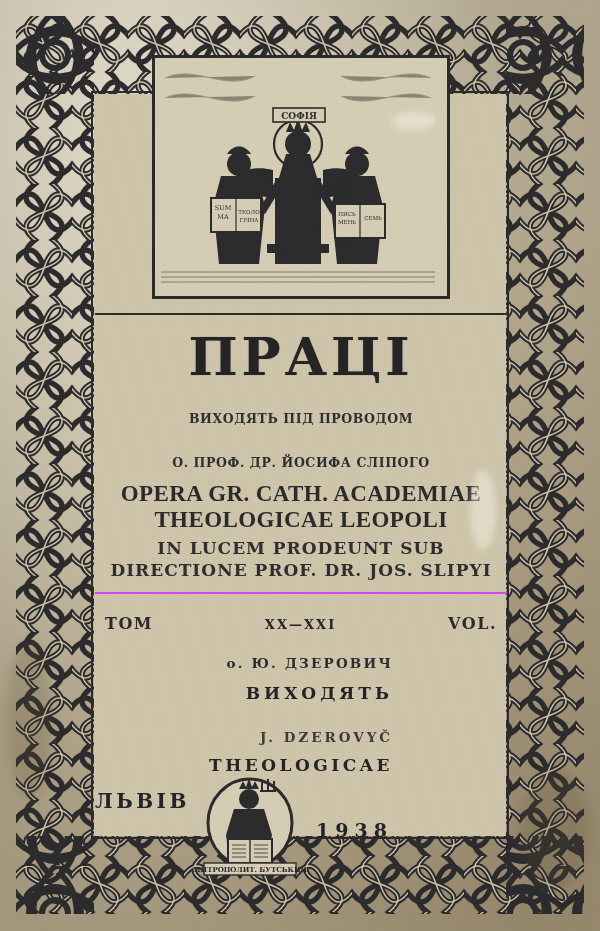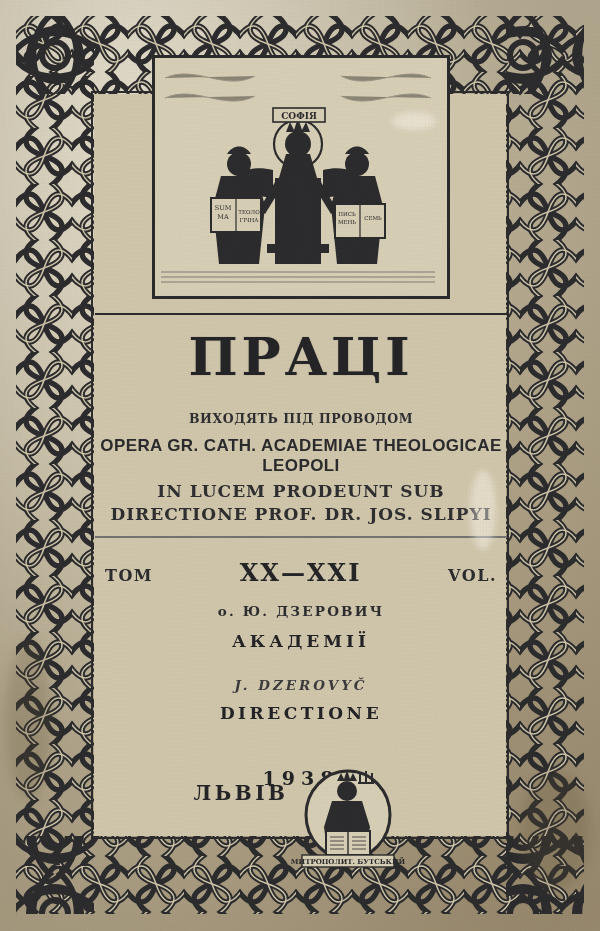--- a/index.html
+++ b/index.html
@@ -63,21 +63,21 @@
     background: #d5ccb4;
     overflow: hidden;
   }
   
   #title-block {
     position: relative;
     width: 412px;
     margin-top: 14px;
     text-align: center;
     border-top: 2px solid #2b2b2d;
-    border-bottom: 2px solid #737373;
+    border-bottom: 2px solid #d946ef;
     padding: 12px 0 10px 0;
   }
   .main-title {
     font-family: "DejaVu Serif", serif;
     font-weight: bold;
     font-size: 52px;
     letter-spacing: 4px;
     line-height: 1;
     color: #242427;
     margin: 4px 0 10px 0;
@@ -95,23 +95,23 @@
   .sub-small {
     font-family: "DejaVu Serif", serif;
     font-weight: bold;
     font-size: 12.5px;
     letter-spacing: .6px;
     color: #2e2e30;
     line-height: 1.3;
     margin-top: 28px;
   }
   .sub-lat {
-    font-family: Liberation Sans, sans-serif;
-    font-weight: bold;
-    font-size: 17px;
+    font-family: Liberation Serif, serif;
+    font-weight: bold;
+    font-size: 23px;
     letter-spacing: .4px;
     color: #2a2a2c;
     margin-top: 9px;
     margin-bottom: 4px;
   }
   .sub-lat-small {
     font-family: "DejaVu Serif", serif;
     font-weight: bold;
     font-size: 17px;
     letter-spacing: 1px;
@@ -128,73 +128,72 @@
     padding: 0 6px;
     gap: 44px;
   }
   .vol-label {
     font-size: 16px;
     font-weight: bold;
     letter-spacing: 1.5px;
     color: #2b2b2d;
   }
   .vol-number {
-    font-size: 24px;
+    font-size: 13px;
     font-weight: bold;
     letter-spacing: 2px;
     color: #242427;
   }
   
   #author-block {
-    text-align: center;
-    margin-top: 16px;
+    text-align: right;
+    margin-top: 22px;
   }
   .author-ua {
     font-size: 13.5px;
     font-weight: bold;
     letter-spacing: 2.2px;
     color: #2c2c2e;
   }
   .work-ua {
     font-size: 17px;
     font-weight: bold;
     letter-spacing: 4px;
     color: #232326;
     margin-top: 12px;
   }
   .author-lat {
     font-size: 13.5px;
     font-weight: bold;
     letter-spacing: 3px;
     color: #3a3a3c;
     margin-top: 26px;
-    font-style: italic;
   }
   .work-lat {
     font-size: 17px;
     font-weight: bold;
     letter-spacing: 3.5px;
     color: #232326;
     margin-top: 10px;
   }
   .year {
     font-size: 19px;
     font-weight: bold;
     letter-spacing: 6px;
     color: #232326;
     margin-top: 44px;
   }
   
   #bottom-row {
     position: absolute;
     left: 0;
-    bottom: 12px;
+    bottom: 4px;
     width: 412px;
     display: flex;
-    justify-content: center;
+    justify-content: flex-start;
     align-items: flex-start;
     padding: 0 0;
     box-sizing: border-box;
   }
   .city {
     font-size: 20px;
     font-weight: bold;
     letter-spacing: 3.5px;
     color: #242427;
     margin-top: 16px;
@@ -359,36 +358,37 @@
           <path d="M186 18 C 216 34, 246 6, 276 20"></path>
           <path d="M10 40 C 40 26, 70 54, 100 38"></path>
           <path d="M186 38 C 216 54, 246 26, 276 40"></path>
         </g>
       </svg>
     </div>
 
     <div id="title-block">
       <div class="main-title">ПРАЦІ</div>
       <div class="sub-small">ВИХОДЯТЬ ПІД ПРОВОДОМ</div>
+      <div class="sub-small">О. ПРОФ. ДР. ЙОСИФА СЛІПОГО</div>
       <div class="sub-lat">OPERA GR. CATH. ACADEMIAE THEOLOGICAE LEOPOLI</div>
       <div class="sub-lat-small">IN LUCEM PRODEUNT SUB</div>
       <div class="sub-lat-small">DIRECTIONE PROF. DR. JOS. SLIPYI</div>
     </div>
 
     <div id="volume-row">
       <div class="vol-label">ТОМ</div>
       <div class="vol-number">XX—XXI</div>
       <div class="vol-label">VOL.</div>
     </div>
 
     <div id="author-block">
       <div class="author-ua">о. Ю. ДЗЕРОВИЧ</div>
-      <div class="work-ua">АКАДЕМІЇ</div>
+      <div class="work-ua">ВИХОДЯТЬ</div>
       <div class="author-lat">J. DZEROVYČ</div>
-      <div class="work-lat">DIRECTIONE</div>
+      <div class="work-lat">THEOLOGICAE</div>
       <div class="year">1938</div>
     </div>
 
     <div id="bottom-row">
       <div class="city">ЛЬВІВ</div>
 
       <div id="printer-mark">
         <svg width="120" height="104" viewBox="0 0 120 104">
 
           <ellipse cx="60" cy="50" rx="42" ry="44" fill="#d6cdb5" stroke="#2b2b2d" stroke-width="3"></ellipse>

